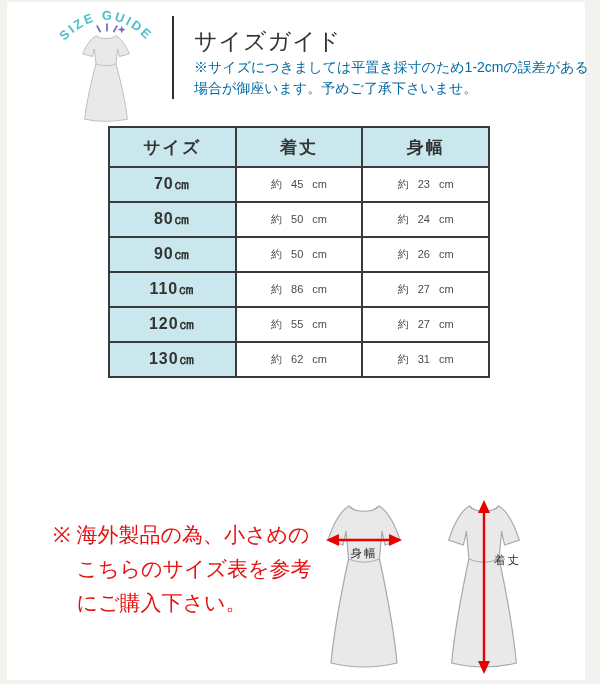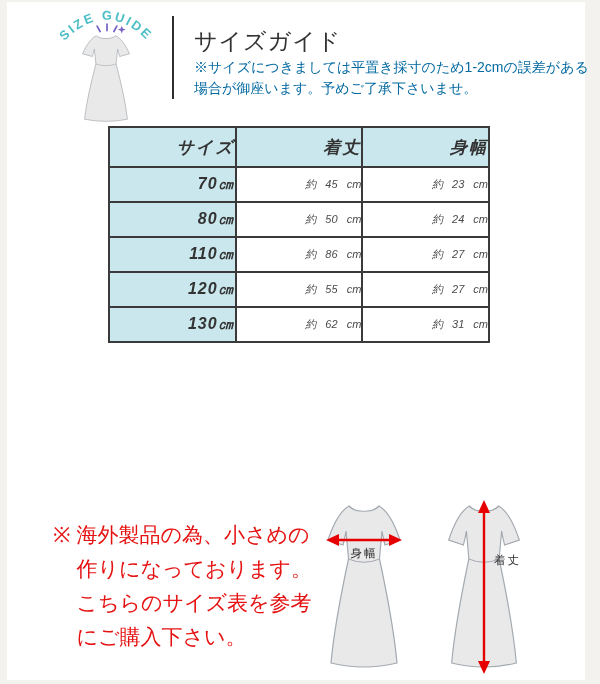--- a/index.html
+++ b/index.html
@@ -32,21 +32,21 @@
     font-size: 14px; line-height: 21px; color: #0369a1;
   }
 
   
   .size-table {
     position: absolute; left: 108px; top: 126px;
     border-collapse: collapse; table-layout: fixed; width: 382px;
   }
   .size-table th, .size-table td {
     border: 2px solid #3a3a3a;
-    text-align: right; vertical-align: middle; font-style: italic;
+    text-align: center; vertical-align: middle;
   }
   .size-table th {
     background: #c9e7ed; height: 40px;
     font-size: 17px; font-weight: bold; color: #333333; letter-spacing: 2px;
   }
   .size-table td { height: 35px; background: #ffffff; }
   .size-table td.size-cell {
     background: #c9e7ed; font-weight: bold; font-size: 16px; color: #333333;
     letter-spacing: 1px;
   }
@@ -140,20 +140,25 @@
         <td class="size-cell">70㎝</td>
         <td class="measure-cell">約 45 cm</td>
         <td class="measure-cell">約 23 cm</td>
       </tr>
       <tr>
         <td class="size-cell">80㎝</td>
         <td class="measure-cell">約 50 cm</td>
         <td class="measure-cell">約 24 cm</td>
       </tr>
       <tr>
+        <td class="size-cell">90㎝</td>
+        <td class="measure-cell">約 50 cm</td>
+        <td class="measure-cell">約 26 cm</td>
+      </tr>
+      <tr>
         <td class="size-cell">110㎝</td>
         <td class="measure-cell">約 86 cm</td>
         <td class="measure-cell">約 27 cm</td>
       </tr>
       <tr>
         <td class="size-cell">120㎝</td>
         <td class="measure-cell">約 55 cm</td>
         <td class="measure-cell">約 27 cm</td>
       </tr>
       <tr>
@@ -161,21 +166,20 @@
         <td class="measure-cell">約 62 cm</td>
         <td class="measure-cell">約 31 cm</td>
       </tr>
     </tbody>
 </table>
 
 <div class="notice">
   <span class="notice-marker">※</span>
   <div>
     <div>海外製品の為、小さめの</div>
-    <div>作りになっております。</div>
     <div>こちらのサイズ表を参考</div>
     <div>にご購入下さい。</div>
   </div>
 </div>
 
 <svg class="dress-width-svg" viewBox="0 0 106 184">
   <use href="#dress-sym" transform="translate(3,2)"></use>
   <g>
     <line class="measure-arrow-line" x1="26" y1="44" x2="80" y2="44"></line>
     <polygon class="measure-arrow-head" points="15,44 28,38 28,50"></polygon>

